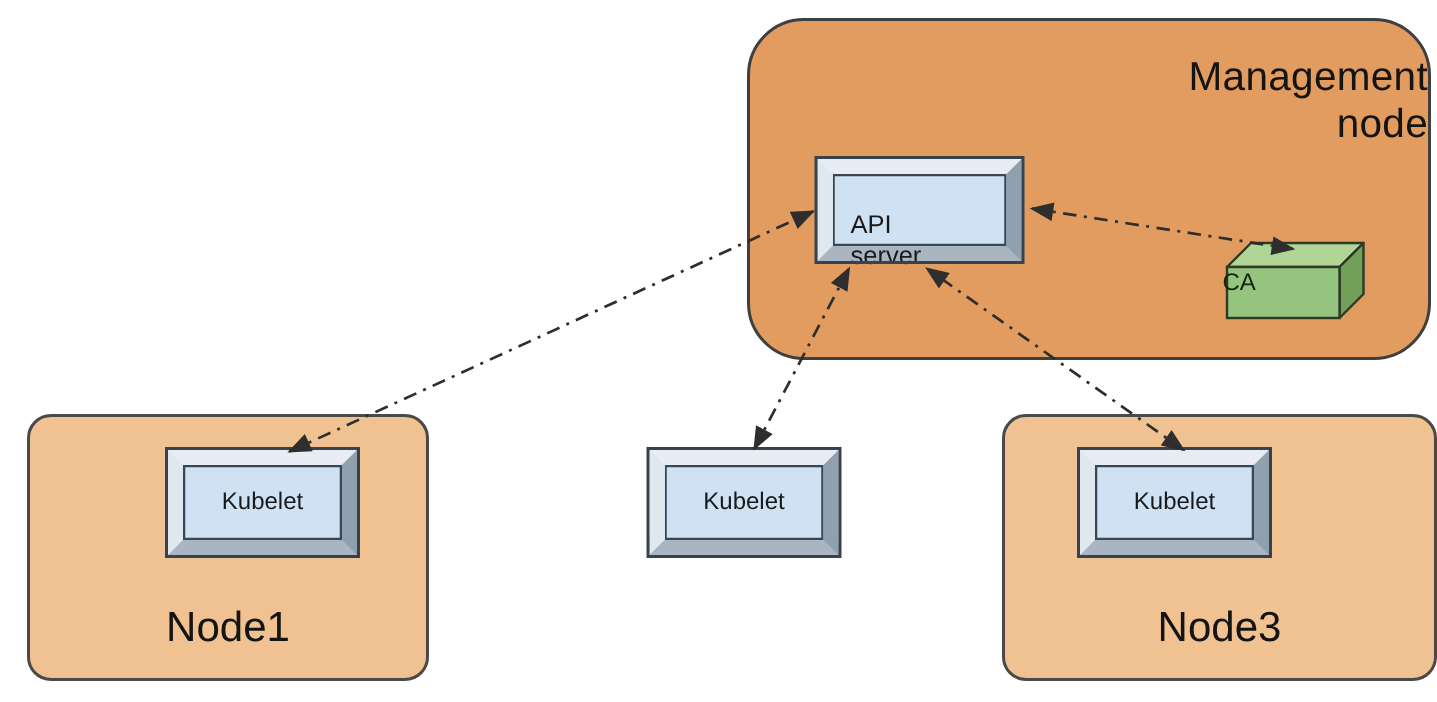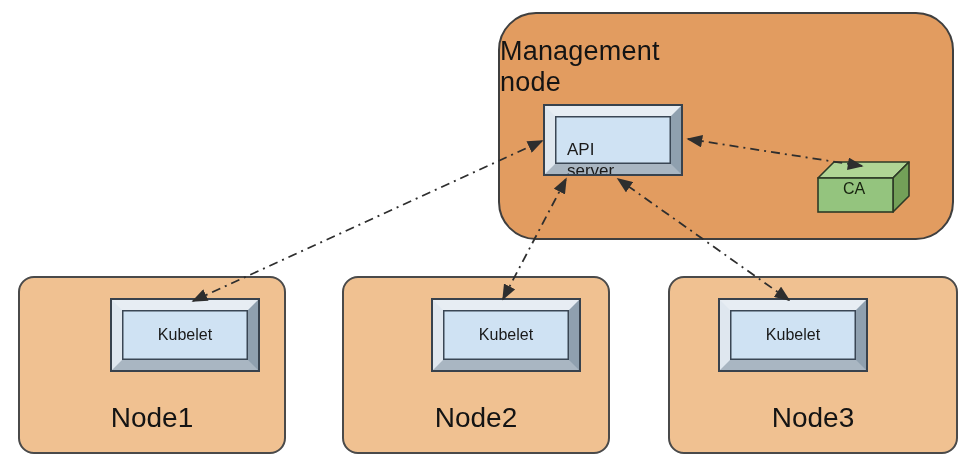--- a/index.html
+++ b/index.html
@@ -11,21 +11,21 @@
     overflow:hidden;
   }
   
   .mgmt-node{
     position:absolute;left:498px;top:12px;width:456px;height:228px;
     background:#e29c60;border:2.5px solid #3f3f3f;border-radius:38px;
     box-sizing:border-box;
   }
   .mgmt-title{
     position:absolute;left:0;top:22px;width:100%;
-    text-align:left;font-size:27px;line-height:31px;color:#141414;
+    text-align:right;font-size:27px;line-height:31px;color:#141414;
     white-space:pre-line;letter-spacing:0.2px;
   }
   .worker{
     position:absolute;top:276px;height:178px;
     background:#f0c191;border:2.5px solid #4a4a4a;border-radius:16px;
     box-sizing:border-box;
   }
   .worker.n1{left:18px;width:268px;}
   .worker.n2{left:342px;width:268px;}
   .worker.n3{left:668px;width:290px;}
@@ -41,49 +41,46 @@
     outline:2px solid #38424d;
     background:#cfe2f3;
     box-shadow:inset 0 0 0 1.5px #3a4654;
     display:flex;align-items:center;
   }
   .api-box{left:545px;top:106px;width:136px;height:68px;}
   .api-label{
     padding-left:12px;font-size:17px;line-height:21px;color:#1a1a1a;
     text-align:left;white-space:pre-line;margin-top:40px;
   }
-  .kubelet{top:300px;width:146px;height:70px;justify-content:center;}
+  .kubelet{top:300px;width:126px;height:70px;justify-content:center;}
   .kubelet.k1{left:112px;}
   .kubelet.k2{left:433px;}
   .kubelet.k3{left:720px;}
   .kubelet-label{font-size:16px;color:#1a1a1a;text-align:center;}
   
   .ca-wrap{position:absolute;left:815px;top:158px;width:98px;height:58px;}
   .ca-label{
     position:absolute;left:0px;top:22px;width:78px;
-    text-align:center;font-size:16px;color:#17230f;
+    font-size:16px;color:#17230f;
   }
   
   .arrows{position:absolute;left:0;top:0;width:958px;height:468px;pointer-events:none;}
 </style>
 </head>
 <body>
 
 <div class="canvas">
 
   <div class="mgmt-node">
     <div class="mgmt-title">Management
 node</div>
   </div>
 
   <div class="worker n1">
     <div class="worker-label">Node1</div>
-  </div>
-  <div class="worker n2">
-    <div class="worker-label">Node2</div>
   </div>
   <div class="worker n3">
     <div class="worker-label">Node3</div>
   </div>
 
   <div class="bevel api-box">
     <div class="api-label">API
 server</div>
   </div>
 

